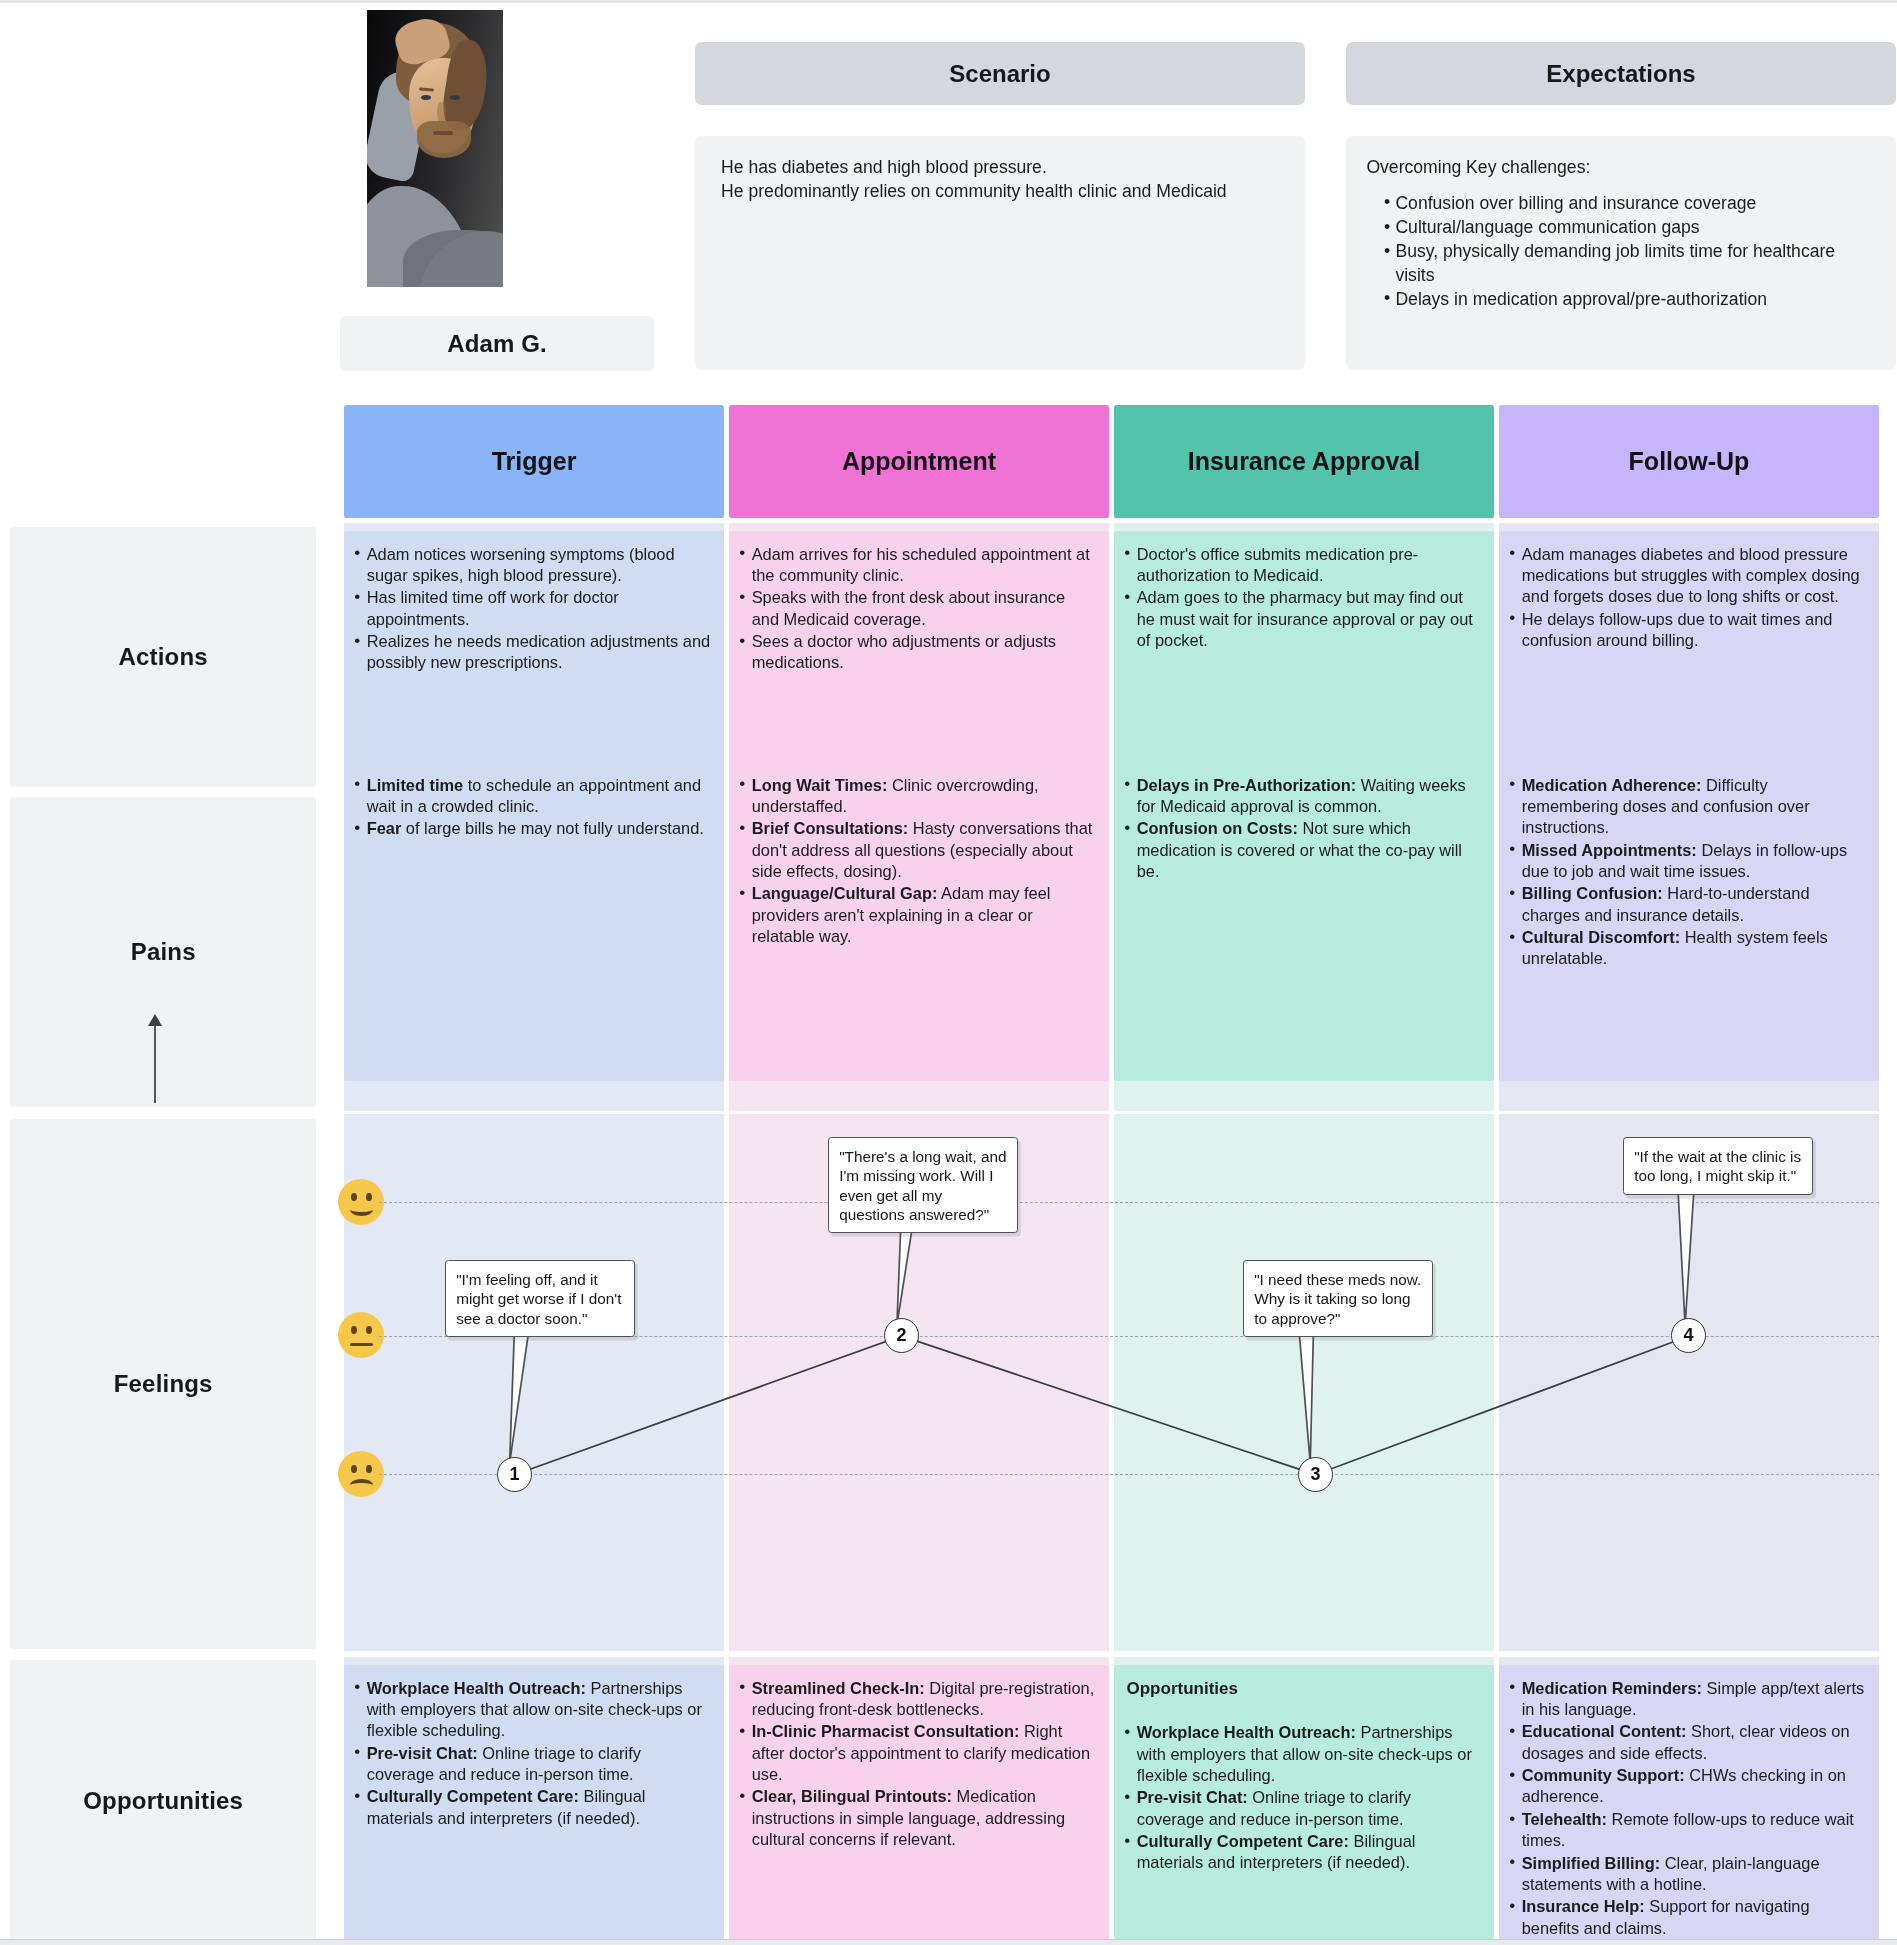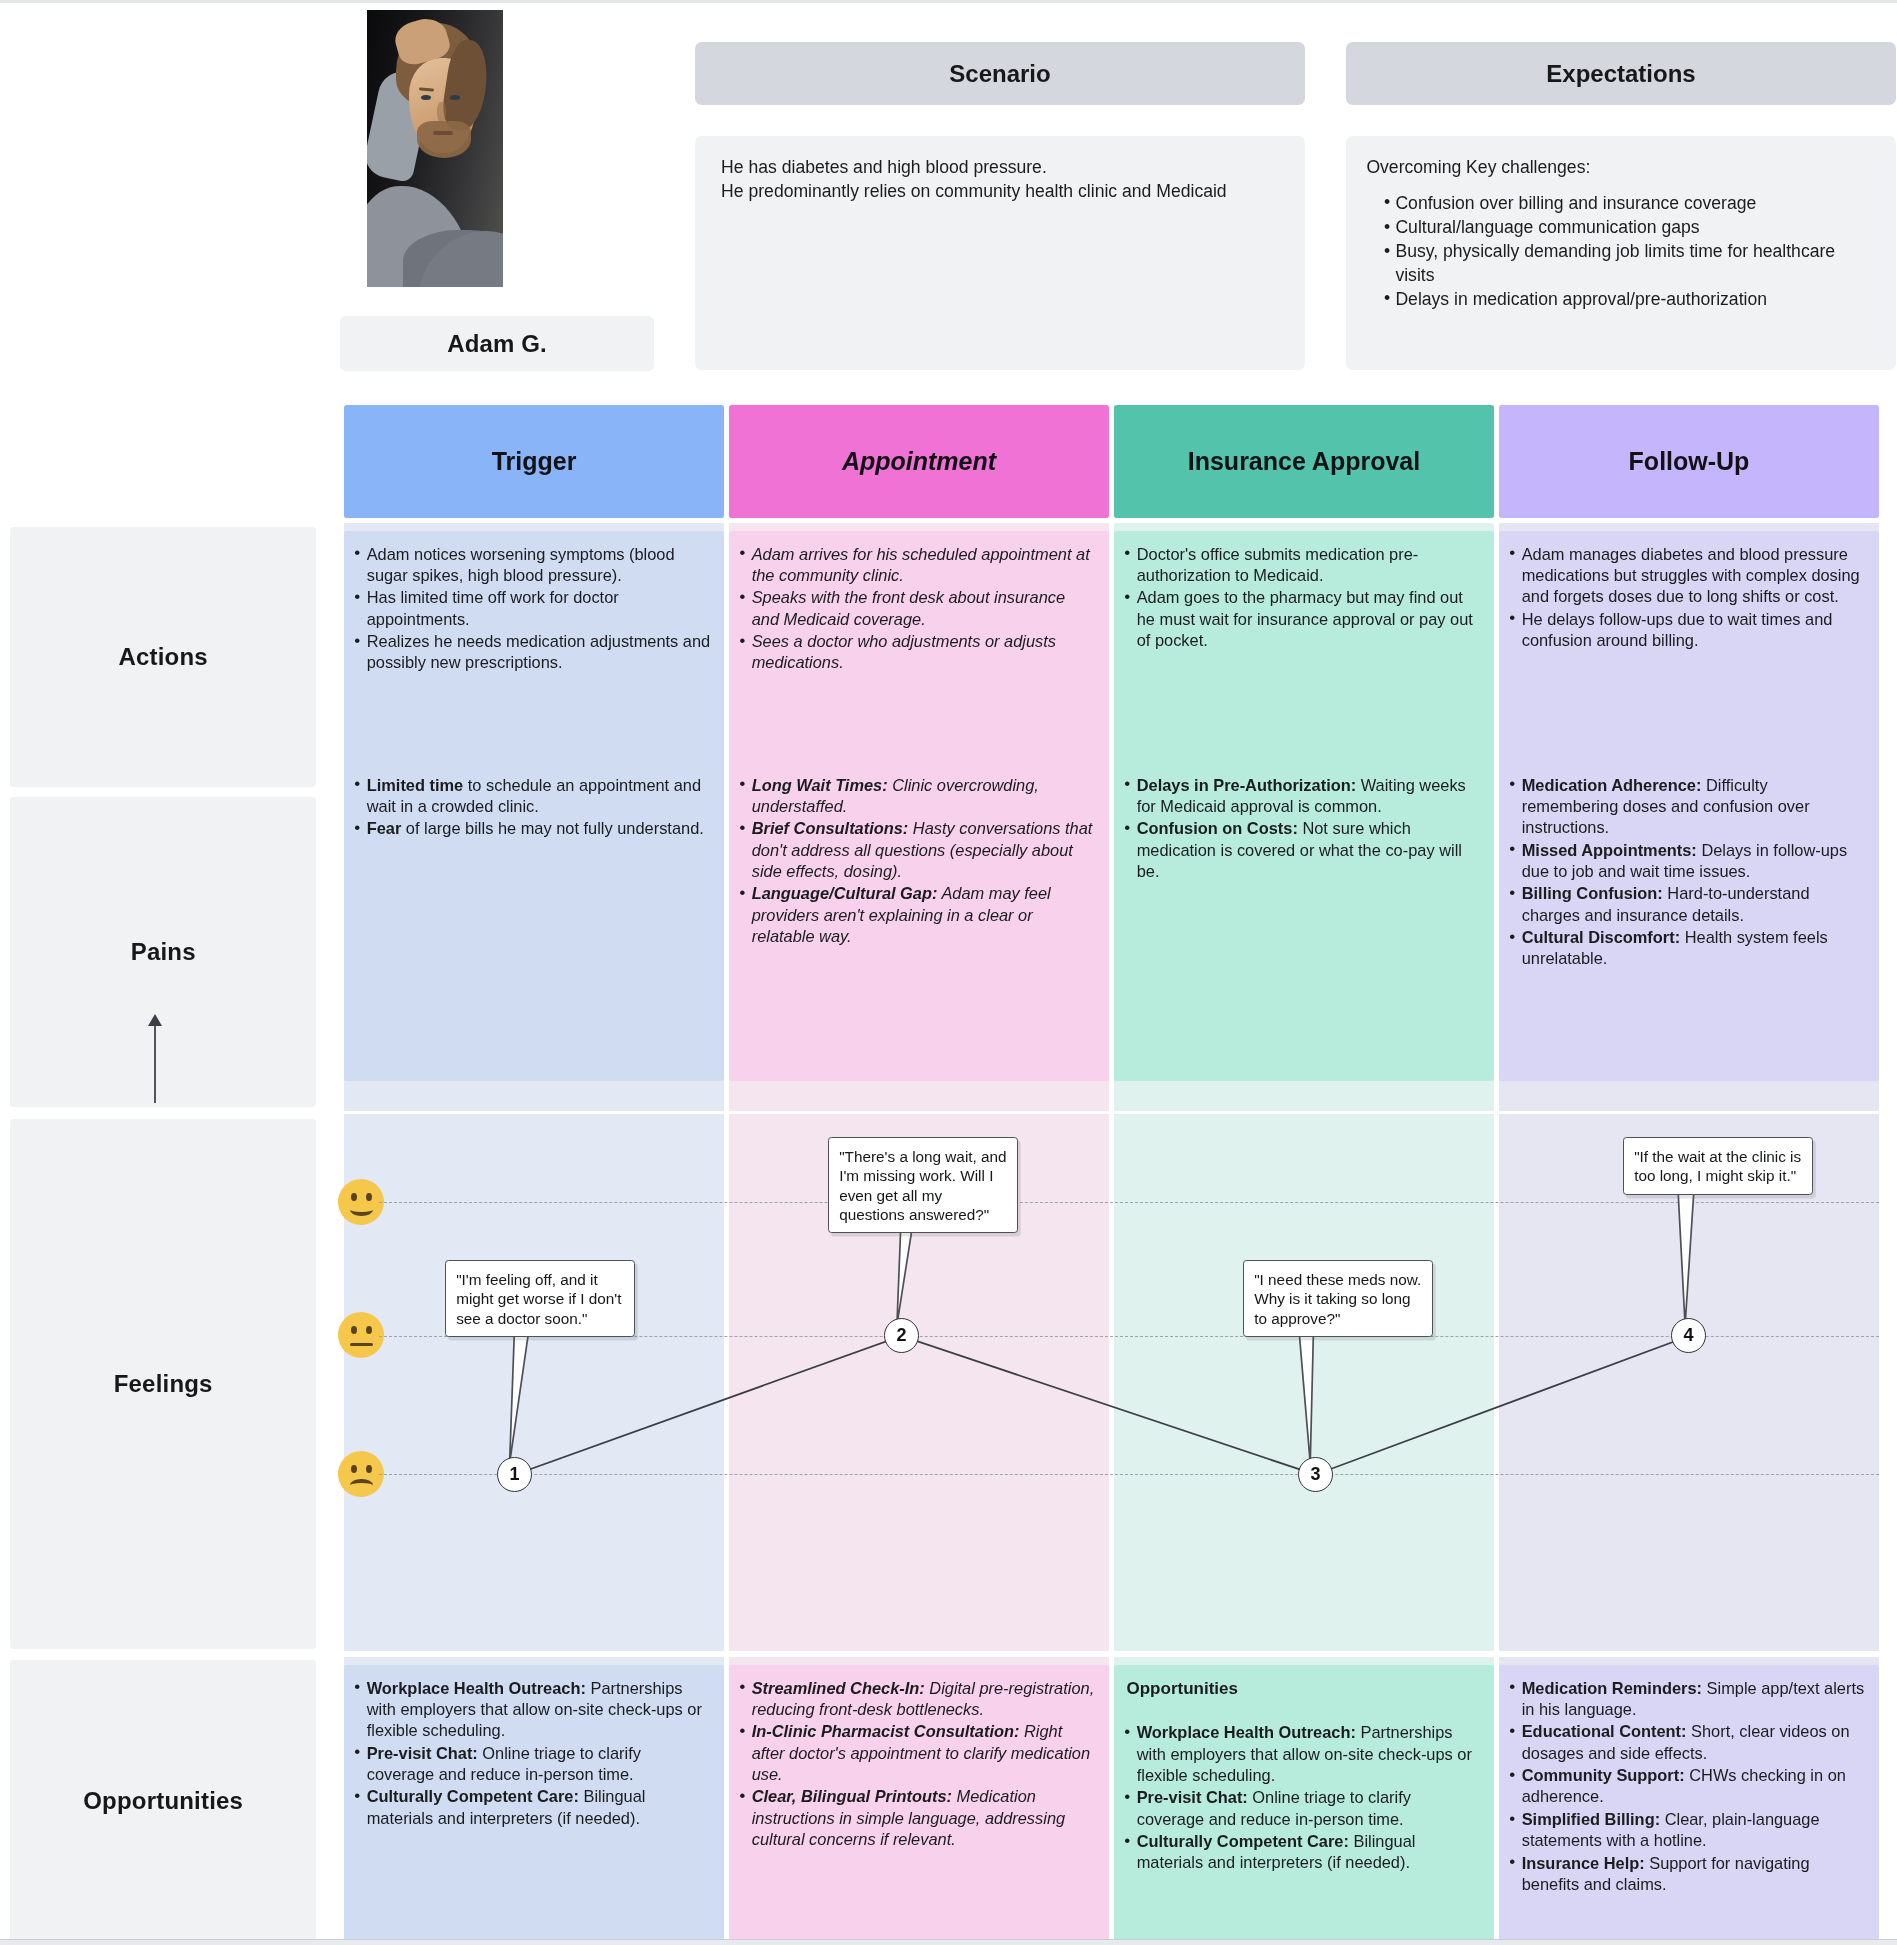--- a/index.html
+++ b/index.html
@@ -200,21 +200,21 @@
   .phase-head {
     position: absolute;
     top: 405px; height: 113px;
     border-radius: 2.8px;
     display: flex; align-items: center; justify-content: center;
     font-size: 25px; font-weight: bold;
     color: #111215;
   }
   
   .col1 { left: 344px;  width: 380px; }
-  .col2 { left: 729px; width: 380px; font-style: italic; }
+  .col2 { left: 729px; width: 380px; }
   .col3 { left: 1114px; width: 380px; }
   .col4 { left: 1499px; width: 380px; }
 
   
   .band {
     position: absolute;
   }
   #band-actions  { top: 523px;  height: 266px; }
   #band-pains    { top: 794px; height: 317px; }
   #band-feelings { top: 1114px; height: 537px; }
@@ -516,20 +516,21 @@
         <li><b>Workplace Health Outreach:</b> Partnerships with employers that allow on-site check-ups or flexible scheduling.</li>
         <li><b>Pre-visit Chat:</b> Online triage to clarify coverage and reduce in-person time.</li>
         <li><b>Culturally Competent Care:</b> Bilingual materials and interpreters (if needed).</li>
       </ul>
     </div>
   <div class="cell col4" style="background: rgb(216, 213, 245);">
       <ul>
         <li><b>Medication Reminders:</b> Simple app/text alerts in his language.</li>
         <li><b>Educational Content:</b> Short, clear videos on dosages and side effects.</li>
         <li><b>Community Support:</b> CHWs checking in on adherence.</li>
+        <li><b>Telehealth:</b> Remote follow-ups to reduce wait times.</li>
         <li><b>Simplified Billing:</b> Clear, plain-language statements with a hotline.</li>
         <li><b>Insurance Help:</b> Support for navigating benefits and claims.</li>
       </ul>
     </div>
 </div>
 
 <div id="feelings-layer">
 
   <div class="emoji" id="emoji-happy">
     <span class="e-eye l"></span>

